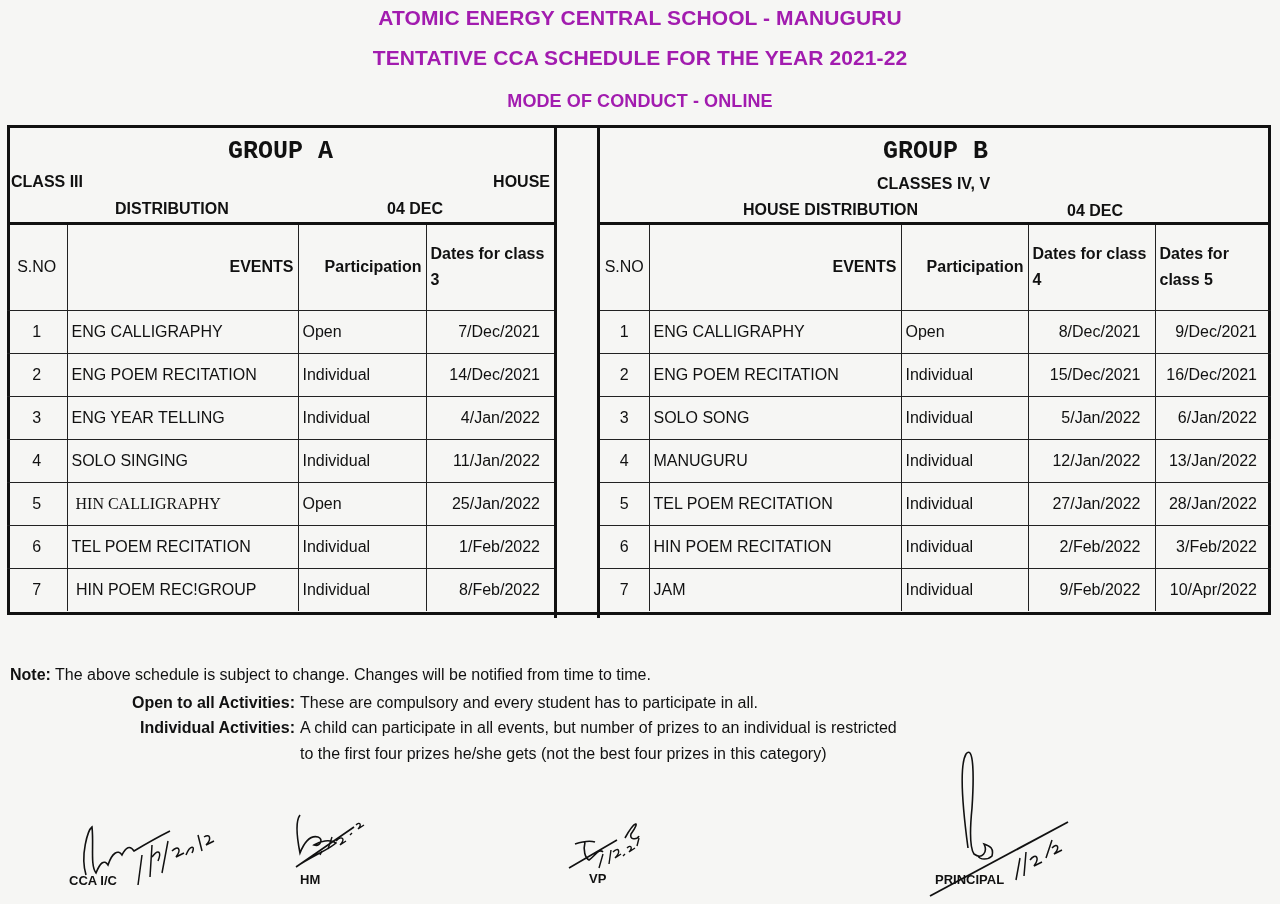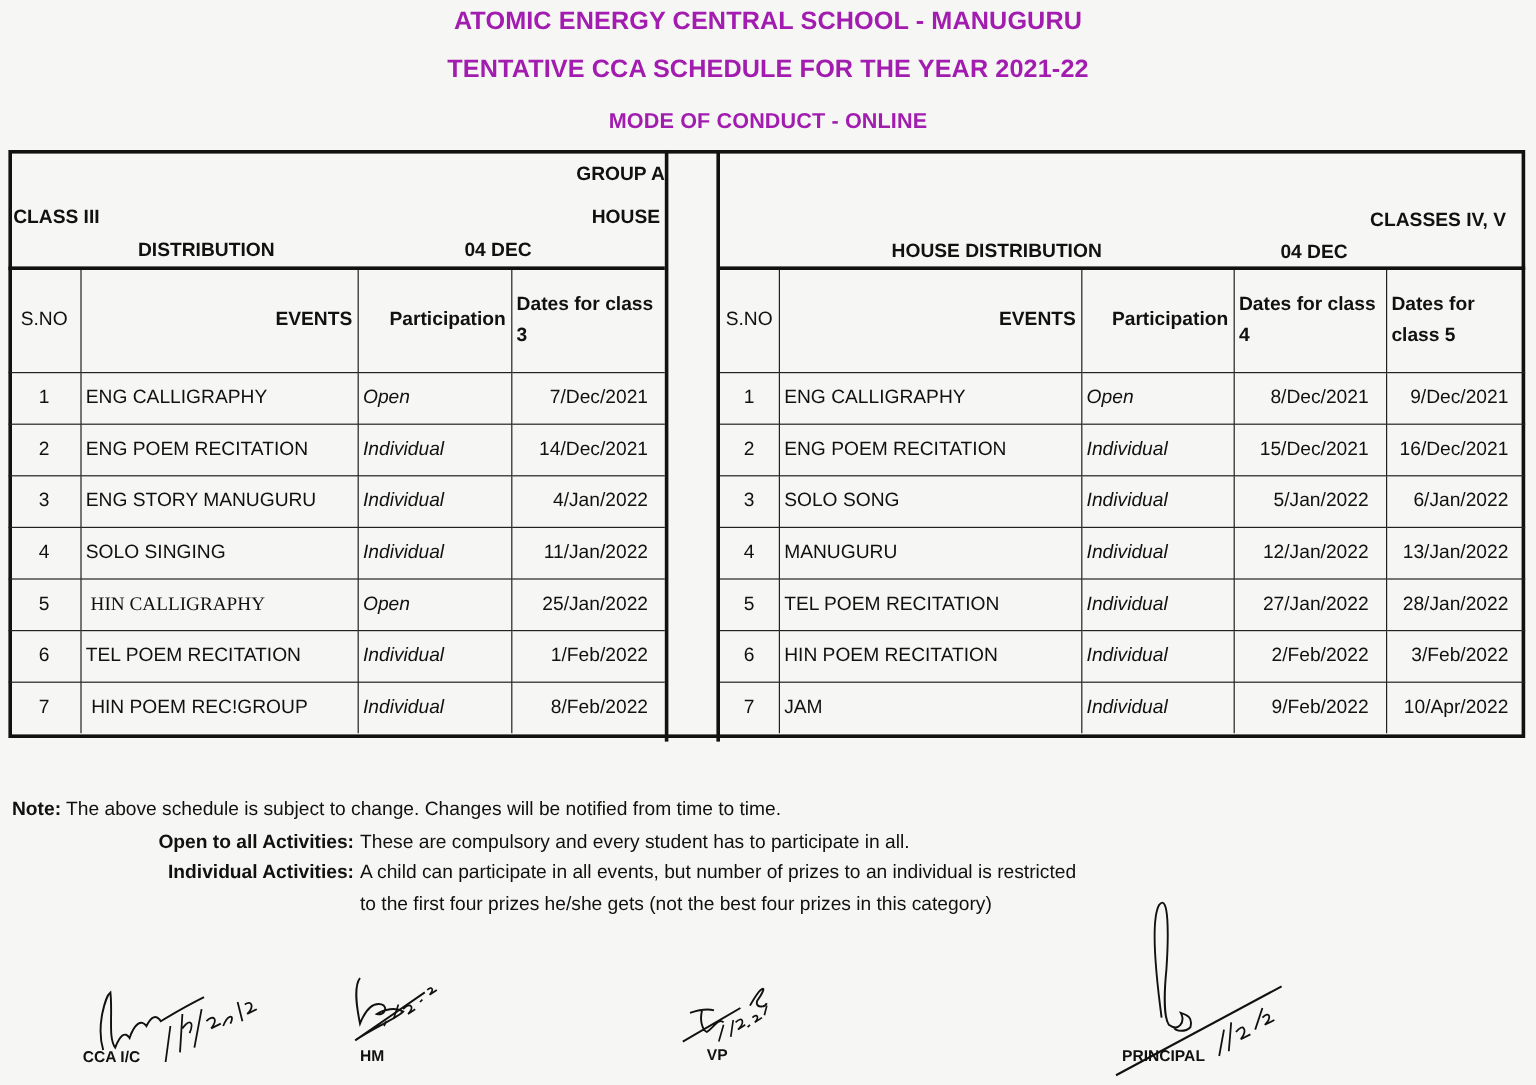--- a/index.html
+++ b/index.html
@@ -26,42 +26,42 @@
     position: absolute; top: 125px; height: 493px; box-sizing: border-box;
   }
   #groupA { left: 7px; width: 550px; border-right: 3px solid #111; }
   #groupB { left: 597px; width: 674px; border-left: 3px solid #111; }
 
   .group-head {
     position: absolute; left: 0; right: 0; top: 0; height: 100px;
     border-bottom: 3px solid #111; box-sizing: border-box;
     font-weight: bold; font-size: 16px;
   }
-  .gh-title { position: absolute; left: 0; right: 0; top: 12px; text-align: right; font-size: 16px; }
+  .gh-title { position: absolute; left: 0; right: 0; top: 12px; text-align: center; font-size: 25px; font-family: Liberation Mono, monospace; }
   .gh-abs { position: absolute; white-space: nowrap; }
 
   table.sched {
     position: absolute; left: 0; top: 100px; border-collapse: collapse;
     table-layout: fixed; font-size: 16px;
   }
   table.sched td, table.sched th {
     border: 1px solid #222; height: 43px; padding: 0 4px; box-sizing: border-box;
     font-weight: normal; white-space: nowrap; overflow: hidden;
   }
   table.sched tr:first-child td, table.sched tr:first-child th { border-top: none; }
   table.sched tr td:first-child, table.sched tr th:first-child { border-left: none; }
   table.sched tr td:last-child, table.sched tr th:last-child { border-right: none; }
   table.sched tr:last-child td { border-bottom: none; }
   table.sched thead th { height: 85px; }
   .th-bold { font-weight: bold !important; text-align: right; }
   .th-left { font-weight: bold !important; text-align: left; line-height: 26px; white-space: normal !important; }
   .th-plain { text-align: center; }
   .c-sno { text-align: center; }
   .c-ev { text-align: left; }
-  .c-part { text-align: left; font-style: italic; }
+  .c-part { text-align: left; }
   .c-date { text-align: right; padding-right: 14px !important; }
 
   
   .note { position: absolute; font-size: 16px; white-space: nowrap; }
   .note b { font-weight: bold; }
   .note-label { position: absolute; font-weight: bold; font-size: 16px; text-align: right; white-space: nowrap; }
 
   
   .sig-label { position: absolute; font-weight: bold; font-size: 13px; white-space: nowrap; }
   .sig-svg { position: absolute; overflow: visible; }
@@ -106,21 +106,21 @@
           <td class="c-date">7/Dec/2021</td>
         </tr>
         <tr>
           <td class="c-sno">2</td>
           <td class="c-ev" style="white-space: pre;">ENG POEM RECITATION</td>
           <td class="c-part">Individual</td>
           <td class="c-date">14/Dec/2021</td>
         </tr>
         <tr>
           <td class="c-sno">3</td>
-          <td class="c-ev" style="white-space: pre;">ENG STORY MANUGURU</td>
+          <td class="c-ev" style="white-space: pre;">ENG YEAR TELLING</td>
           <td class="c-part">Individual</td>
           <td class="c-date">4/Jan/2022</td>
         </tr>
         <tr>
           <td class="c-sno">4</td>
           <td class="c-ev" style="white-space: pre;">SOLO SINGING</td>
           <td class="c-part">Individual</td>
           <td class="c-date">11/Jan/2022</td>
         </tr>
         <tr>
@@ -140,21 +140,22 @@
           <td class="c-ev" style="white-space: pre;"> HIN POEM REC!GROUP</td>
           <td class="c-part">Individual</td>
           <td class="c-date">8/Feb/2022</td>
         </tr>
       </tbody>
   </table>
 </div>
 
 <div class="group" id="groupB">
   <div class="group-head">
-    <div class="gh-abs" style="left:0; right:16px; text-align:right; top:50px;">CLASSES IV, V</div>
+    <div class="gh-title">GROUP B</div>
+    <div class="gh-abs" style="left:0; right:4px; text-align:center; top:50px;">CLASSES IV, V</div>
     <div class="gh-abs" style="left:143px; top:76px;">HOUSE DISTRIBUTION</div>
     <div class="gh-abs" style="left:467px; top:77px;">04 DEC</div>
   </div>
   <table class="sched" style="width:671px;">
     <colgroup>
         <col style="width:49px">
         <col style="width:252px">
         <col style="width:127px">
         <col style="width:127px">
         <col style="width:116px">

